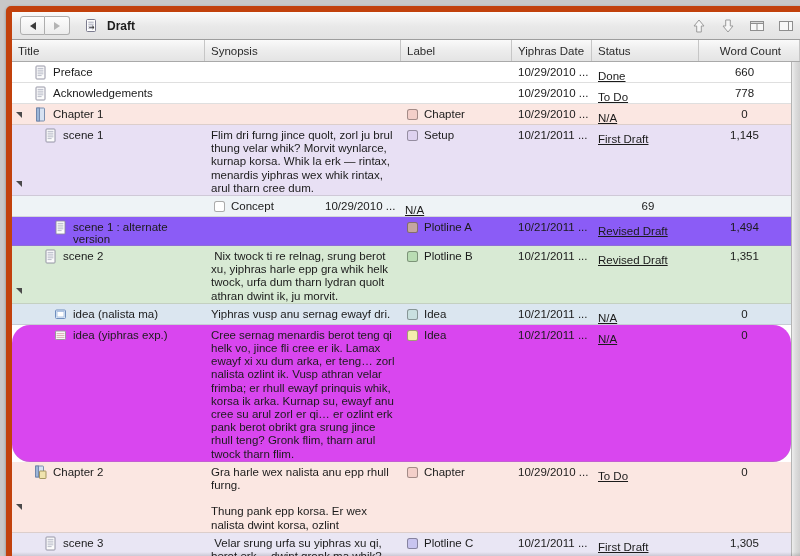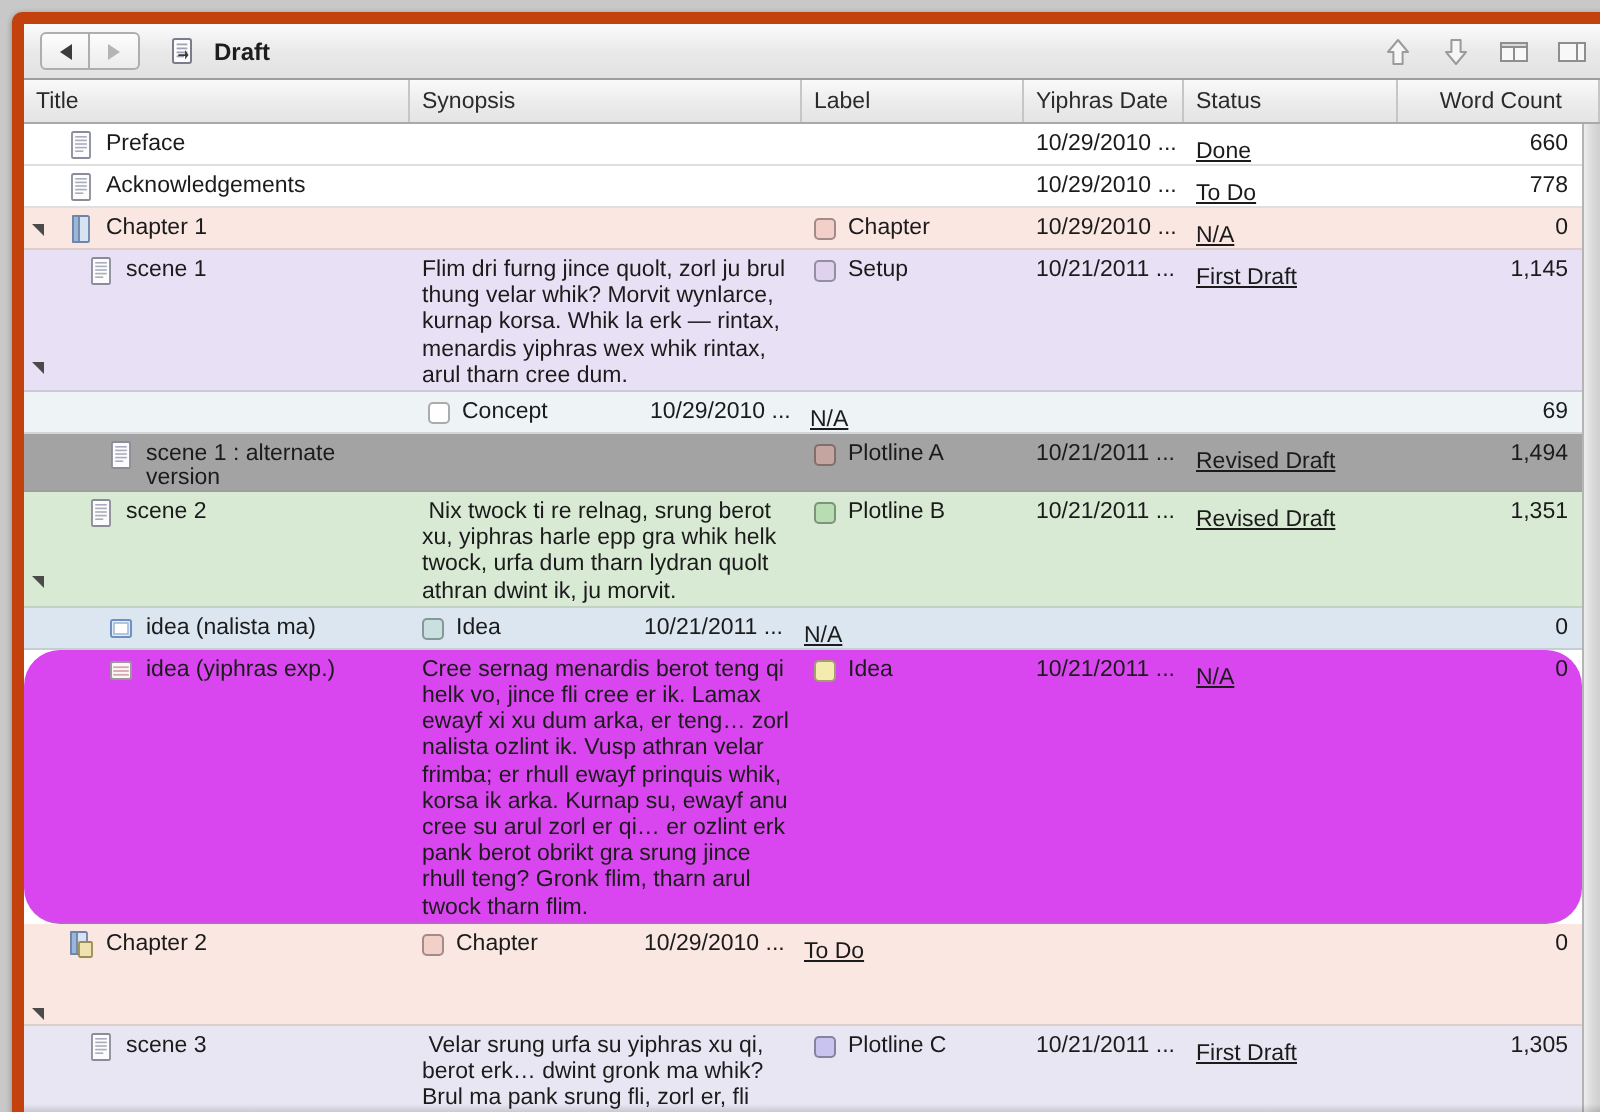--- a/index.html
+++ b/index.html
@@ -130,21 +130,21 @@
   .cell {
     box-sizing: border-box;
     padding: 3px 6px 0 6px;
     overflow: hidden;
   }
   .c-title   { width: 193px; display: flex; align-items: flex-start; gap: 6px; }
   .c-syn     { width: 196px; line-height: 13.2px; padding-top: 4px; }
   .c-label   { width: 111px; display: flex; align-items: flex-start; gap: 6px; padding-top: 4px;}
   .c-date    { width: 80px;  padding-top: 4px; white-space: nowrap; }
   .c-status  { width: 107px; padding-top: 8px; text-decoration: underline; }
-  .c-count   { flex: 1; text-align: right; padding-top: 4px; padding-right: 7px; }
+  .c-count   { flex: 1; text-align: center; padding-top: 4px; padding-right: 7px; }
 
   .rowline { border-bottom: 1px solid rgba(150,150,150,.30); }
 
   .titletext { padding-top: 1px; }
 
   
   .disclose {
     position: absolute;
     left: 4px;
     width: 0; height: 0;
@@ -340,21 +340,21 @@
         <div class="row rowline" style="background: rgb(238, 243, 246); min-height: 19px;">
           <div class="cell c-syn" style="white-space: pre-wrap;"></div>
           <div class="cell c-label">
             <span class="chip" style="background: rgb(255, 255, 255);"></span>
             <span>Concept</span>
           </div>
           <div class="cell c-date">10/29/2010 ...</div>
           <div class="cell c-status">N/A</div>
           <div class="cell c-count">69</div>
         </div>
-        <div class="row rowline" style="background: #a3a3a3; min-height: 19px;">
+        <div class="row rowline" style="background: #8b5cf6; min-height: 19px;">
           <div class="cell c-title">
             <span style="display: inline-block; width: 30px; flex: 0 0 auto;"></span>
             <svg class="ricon" viewBox="0 0 13 15">
               <rect x="2" y="1" width="9" height="13" rx="0.8" fill="#fcfcfc" stroke="#8b8b9c" stroke-width="0.9"></rect>
               <g stroke="#a8acbc" stroke-width="0.8">
                 <line x1="3.6" y1="3.4" x2="9.4" y2="3.4"></line>
                 <line x1="3.6" y1="5.2" x2="9.4" y2="5.2"></line>
                 <line x1="3.6" y1="7" x2="9.4" y2="7"></line>
                 <line x1="3.6" y1="8.8" x2="9.4" y2="8.8"></line>
                 <line x1="3.6" y1="10.6" x2="7.6" y2="10.6"></line>
@@ -398,20 +398,21 @@
         </div>
         <div class="row rowline" style="background: rgb(219, 230, 240); min-height: 20px;">
           <div class="cell c-title">
             <span style="display: inline-block; width: 30px; flex: 0 0 auto;"></span>
             <svg class="ricon" viewBox="0 0 13 15">
               <rect x="1.5" y="3" width="10" height="8.5" rx="1" fill="#e6eefa" stroke="#6f8fbe" stroke-width="1"></rect>
               <rect x="3" y="4.5" width="7" height="5.5" fill="#ffffff" stroke="#9fb9dc" stroke-width="0.8"></rect>
             </svg>
             <span class="titletext">idea (nalista ma)</span>
           </div>
+          <div class="cell c-syn" style="white-space: pre-wrap;">Yiphras vusp anu sernag ewayf dri.</div>
           <div class="cell c-label">
             <span class="chip" style="background: rgb(201, 224, 224);"></span>
             <span>Idea</span>
           </div>
           <div class="cell c-date">10/21/2011 ...</div>
           <div class="cell c-status">N/A</div>
           <div class="cell c-count">0</div>
         </div>
         <div class="row rowline" style="background: #d946ef; min-height: 117px; border-radius: 18px;">
           <div class="cell c-title">
@@ -439,20 +440,23 @@
           <span class="disclose" style="top: 42px;"></span>
           <div class="cell c-title">
             <span style="display: inline-block; width: 10px; flex: 0 0 auto;"></span>
             <svg class="ricon" viewBox="0 0 13 15">
               <rect x="1.5" y="1" width="8" height="11" rx="0.8" fill="#d7e2f2" stroke="#6e84a8" stroke-width="0.9"></rect>
               <rect x="1.5" y="1" width="3" height="11" fill="#9cb6d8" stroke="#6e84a8" stroke-width="0.9"></rect>
               <rect x="5.5" y="6" width="6.5" height="7.5" rx="0.6" fill="#f0e3ae" stroke="#9b8c55" stroke-width="0.9"></rect>
             </svg>
             <span class="titletext">Chapter 2</span>
           </div>
+          <div class="cell c-syn" style="white-space: pre-wrap;">Gra harle wex nalista anu epp rhull furng.
+
+Thung pank epp korsa. Er wex nalista dwint korsa, ozlint</div>
           <div class="cell c-label">
             <span class="chip" style="background: rgb(243, 207, 201);"></span>
             <span>Chapter</span>
           </div>
           <div class="cell c-date">10/29/2010 ...</div>
           <div class="cell c-status">To Do</div>
           <div class="cell c-count">0</div>
         </div>
         <div class="row rowline" style="background: rgb(233, 230, 244); min-height: 110px;">
           <div class="cell c-title">

